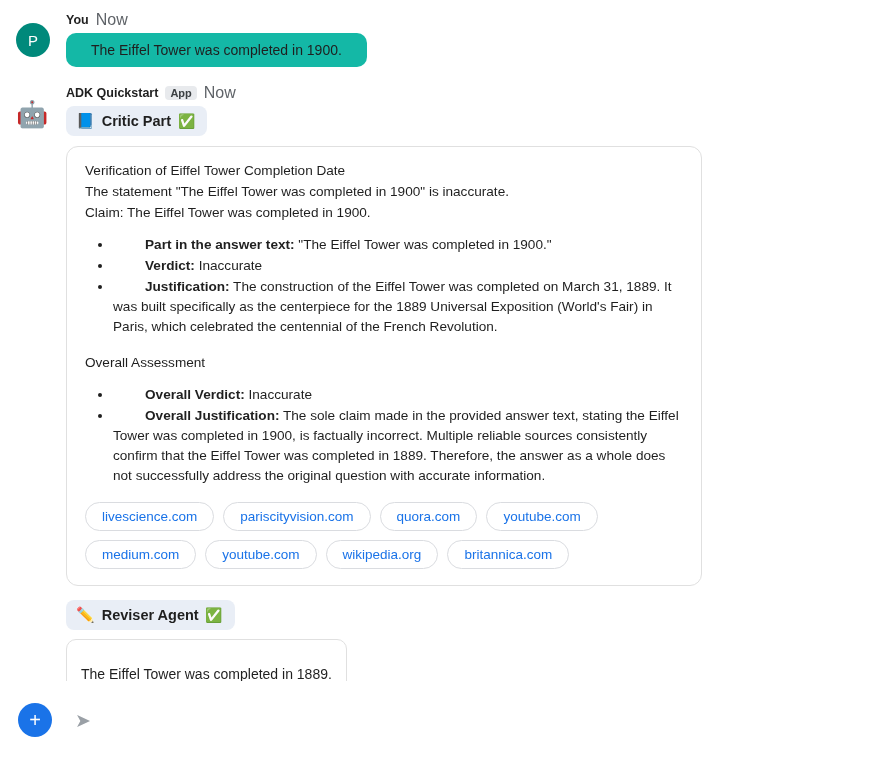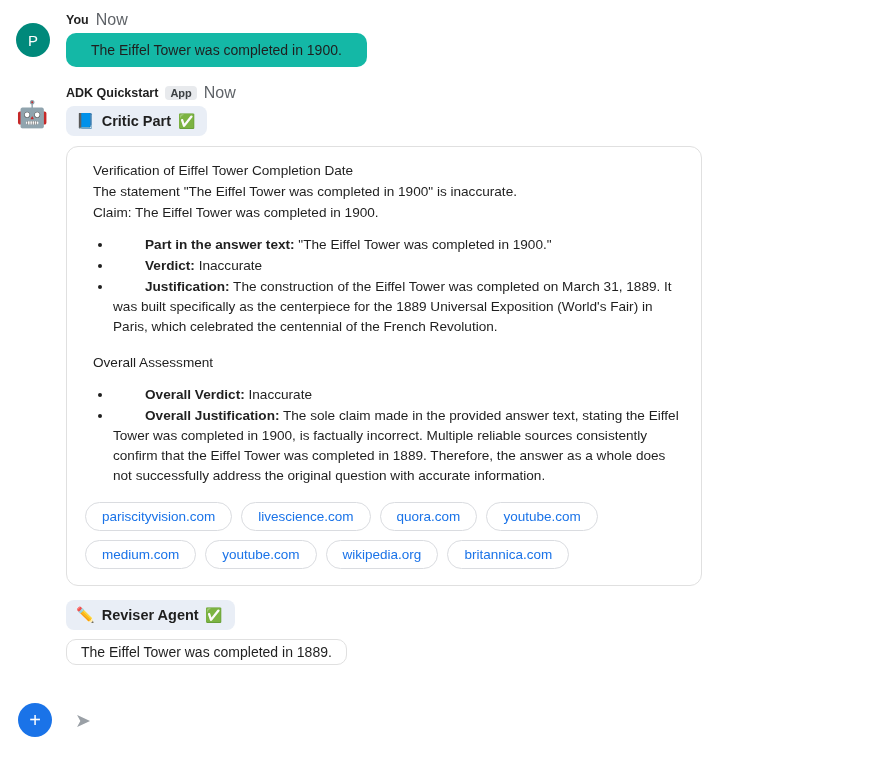--- a/index.html
+++ b/index.html
@@ -99,21 +99,21 @@
 
   
   .card {
     border: 1px solid #e0e0e0;
     border-radius: 12px;
     padding: 14px 18px 16px 18px;
     width: 636px;
     background: #fff;
   }
   .card p {
-    margin: 0 0 1px 8px;
+    margin: 0 0 1px 0;
     font-size: 13.6px;
     line-height: 1.47;
     color: #1f1f1f;
   }
   .card p.spaced { margin-top: 16px; }
   .card ul {
     margin: 12px 0 0 0;
     padding-left: 28px;
   }
   .card li {
@@ -140,21 +140,21 @@
     background: #fff;
     cursor: pointer;
     white-space: nowrap;
   }
 
   
   .reviser-bubble {
     display: inline-block;
     border: 1px solid #e0e0e0;
     border-radius: 10px;
-    padding: 4px 14px;
+    padding: 26px 14px;
     font-size: 14px;
     color: #1f1f1f;
     background: #fff;
   }
 
   
   .composer-wrap {
     position: absolute;
     left: 0; right: 0; bottom: 0;
     height: 78px;
@@ -294,22 +294,22 @@
           <ul>
             <li>
               <b>Overall Verdict:</b><span> Inaccurate</span>
             </li>
             <li>
               <b>Overall Justification:</b><span> The sole claim made in the provided answer text, stating the Eiffel Tower was completed in 1900, is factually incorrect. Multiple reliable sources consistently confirm that the Eiffel Tower was completed in 1889. Therefore, the answer as a whole does not successfully address the original question with accurate information.</span>
             </li>
           </ul>
 
           <div class="sources">
+            <div class="source-chip">livescience.com</div>
             <div class="source-chip">pariscityvision.com</div>
-            <div class="source-chip">livescience.com</div>
             <div class="source-chip">quora.com</div>
             <div class="source-chip">youtube.com</div>
             <div class="source-chip">medium.com</div>
             <div class="source-chip">youtube.com</div>
             <div class="source-chip">wikipedia.org</div>
             <div class="source-chip">britannica.com</div>
           </div>
         </div>
 
         

